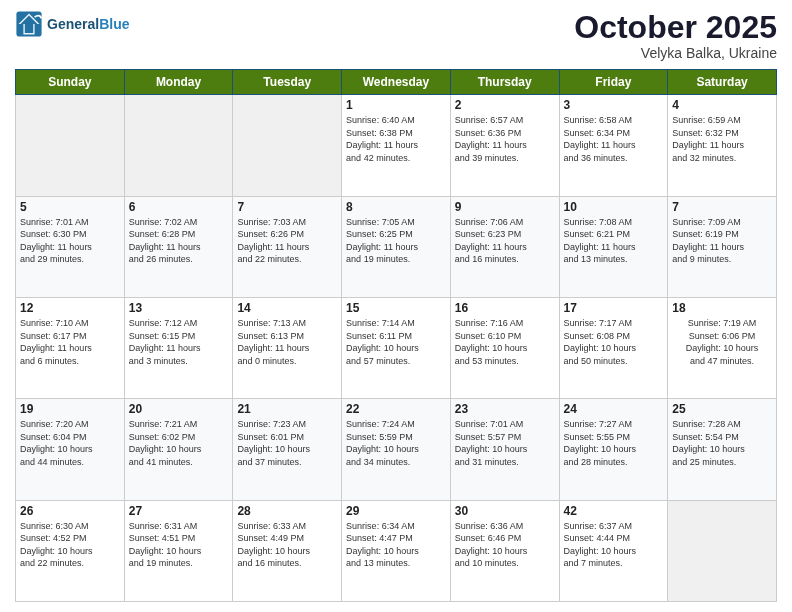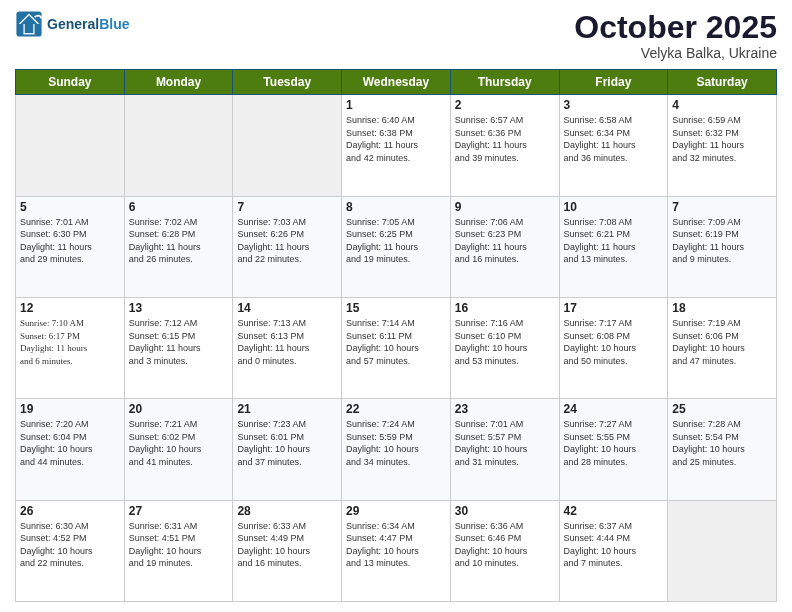--- a/index.html
+++ b/index.html
@@ -204,21 +204,21 @@
             <span class="day-num">7</span>
             <div class="cell-info" style="white-space: pre-line;">Sunrise: 7:09 AM
 Sunset: 6:19 PM
 Daylight: 11 hours
 and 9 minutes.</div>
           </td>
         </tr>
         <tr>
           <td>
             <span class="day-num">12</span>
-            <div class="cell-info" style="white-space: pre-line; font-family: Liberation Serif, serif;">Sunrise: 7:10 AM
+            <div class="cell-info" style="white-space: pre-line;">Sunrise: 7:10 AM
 Sunset: 6:17 PM
 Daylight: 11 hours
 and 6 minutes.</div>
           </td>
           <td>
             <span class="day-num">13</span>
             <div class="cell-info" style="white-space: pre-line;">Sunrise: 7:12 AM
 Sunset: 6:15 PM
 Daylight: 11 hours
 and 3 minutes.</div>
@@ -246,21 +246,21 @@
           </td>
           <td>
             <span class="day-num">17</span>
             <div class="cell-info" style="white-space: pre-line;">Sunrise: 7:17 AM
 Sunset: 6:08 PM
 Daylight: 10 hours
 and 50 minutes.</div>
           </td>
           <td>
             <span class="day-num">18</span>
-            <div class="cell-info" style="white-space: pre-line;">Sunrise: 7:19 AM
+            <div class="cell-info" style="white-space: pre-line; text-align: center;">Sunrise: 7:19 AM
 Sunset: 6:06 PM
 Daylight: 10 hours
 and 47 minutes.</div>
           </td>
         </tr>
         <tr>
           <td>
             <span class="day-num">19</span>
             <div class="cell-info" style="white-space: pre-line;">Sunrise: 7:20 AM
 Sunset: 6:04 PM

